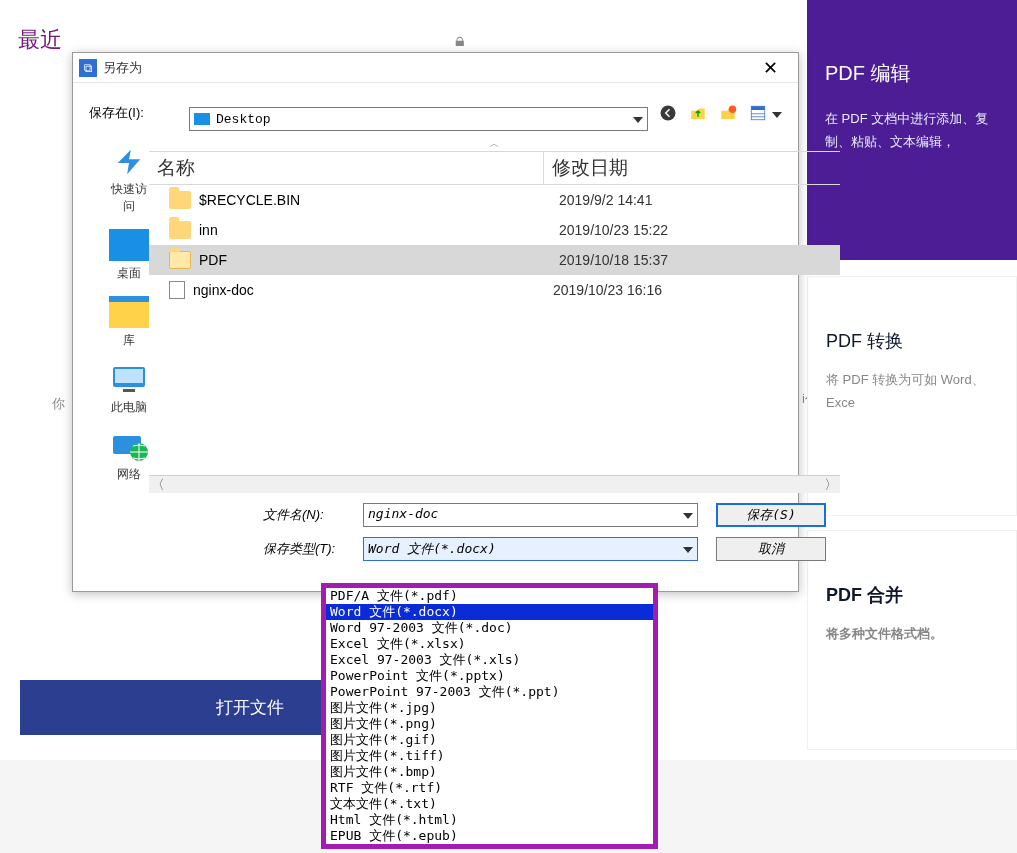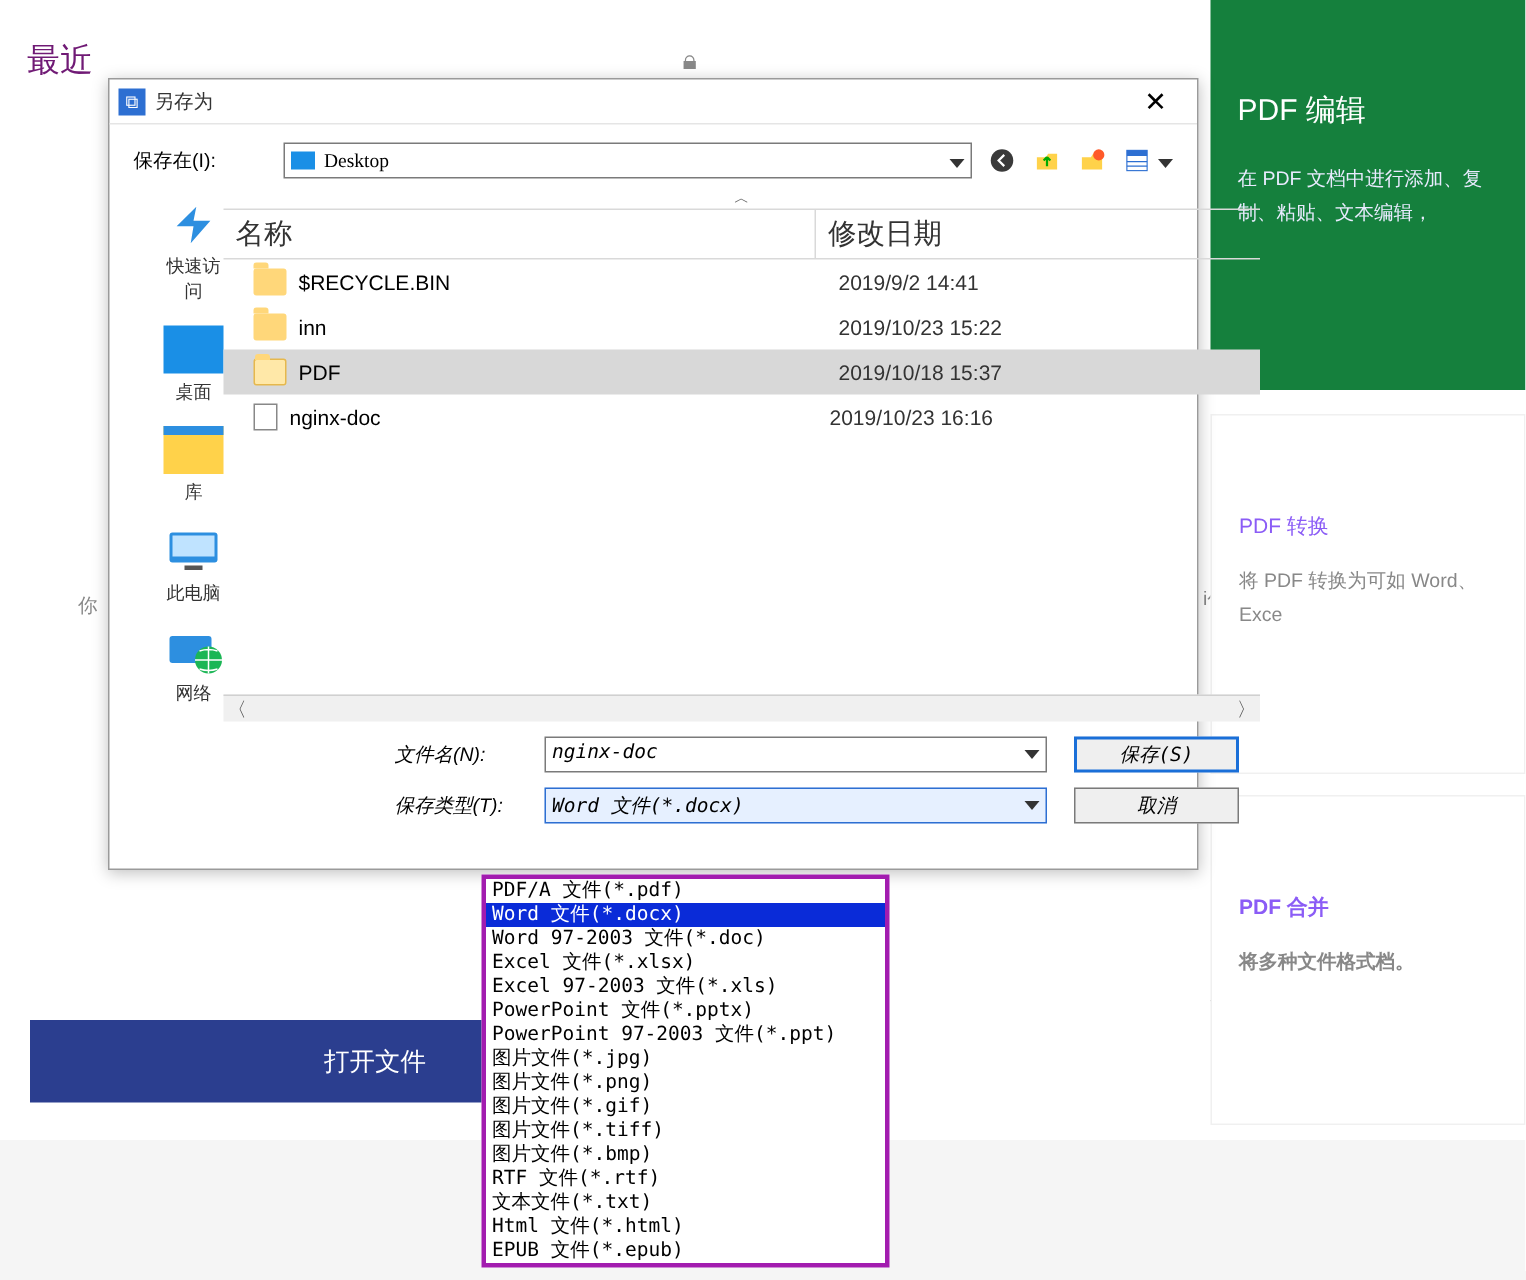--- a/index.html
+++ b/index.html
@@ -1,44 +1,44 @@
 <!DOCTYPE html>
 <html><head>
 <meta charset="utf-8">
 <style>
 * { box-sizing: border-box; margin: 0; padding: 0; }
 body { font-family: "Microsoft YaHei", "Segoe UI", Tahoma, sans-serif; font-size: 13px; background: #fff; width: 1017px; height: 853px; position: relative; overflow: hidden; }
 
 .bg-recent-label { position: absolute; top: 25px; left: 18px; font-size: 22px; color: #701a75; }
 .bg-lock-icon { position: absolute; top: 30px; left: 455px; color: #888; font-size: 18px; }
 
-.right-panel { position: absolute; top: 0; right: 0; width: 210px; height: 260px; background: #15803d; color: #fff; padding: 60px 18px 18px 18px; }
+.right-panel { position: absolute; top: 0; right: 0; width: 210px; height: 260px; background: #4c1d95; color: #fff; padding: 60px 18px 18px 18px; }
 .right-panel .title { font-size: 20px; margin-bottom: 20px; }
 .right-panel .desc { font-size: 13px; line-height: 1.8; color: #e9ebff; }
 
 .card { position: absolute; right: 0; width: 210px; background: #fff; padding: 20px 18px; border: 1px solid #f0f0f0; }
-.card .title { font-size: 14px; color: #8b5cf6; margin-bottom: 15px; margin-top: 45px; }
+.card .title { font-size: 18px; color: #0f172a; margin-bottom: 15px; margin-top: 32px; }
 .card .desc { font-size: 13px; color: #888; line-height: 1.8; margin-top: 10px; }
 .card.card-convert { top: 276px; height: 240px; }
 .card.card-merge   { top: 530px; height: 220px; font-weight: bold; }
 .card-fragment { position: absolute; font-size: 13px; color: #888; }
 
 .open-btn { position: absolute; left: 20px; top: 680px; width: 460px; height: 55px; background: #2b3e8f; color: #fff; font-size: 17px; display: flex; align-items: center; justify-content: center; }
 .bg-grey { position: absolute; left: 0; top: 760px; width: 100%; height: 100px; background: #f5f5f5; }
 
 
 .dialog { position: absolute; left: 72px; top: 52px; width: 727px; background: #fff; border: 1px solid #9a9a9a; box-shadow: 0 2px 10px rgba(0,0,0,0.25); }
 .titlebar { height: 30px; display: flex; align-items: center; padding-left: 6px; border-bottom: 1px solid #e5e5e5; position: relative; }
 .titlebar .app-icon { width: 18px; height: 18px; background: #2d6fd2; display: inline-flex; align-items: center; justify-content: center; color: #fff; font-size: 12px; margin-right: 6px; }
 .titlebar .title-text { font-size: 13px; color: #333; }
 .titlebar .close { position: absolute; right: 10px; top: 4px; font-size: 18px; color: #000; padding: 0 10px; cursor: pointer; }
 
 .save-in-row { display: flex; align-items: center; padding: 12px 16px 6px 16px; gap: 10px; }
 .save-in-row .lbl { width: 90px; text-align: left; padding-right: 10px; color: #000; }
-.location-combo { flex: 1; height: 24px; border: 1px solid #7a7a7a; background: #fff; display: flex; align-items: center; padding: 0 4px; position: relative; font-family: Liberation Serif, serif; }
+.location-combo { flex: 1; height: 24px; border: 1px solid #7a7a7a; background: #fff; display: flex; align-items: center; padding: 0 4px; position: relative; font-family: Liberation Mono, monospace; margin-top: 12px; }
 .location-combo .loc-icon { width: 16px; height: 12px; background: #1a8fe6; margin-right: 6px; }
 .location-combo .arrow { position: absolute; right: 4px; top: 4px; }
 .toolbar-ic { width: 20px; height: 20px; display: inline-flex; align-items: center; justify-content: center; cursor: pointer; }
 .toolbar-ic svg { width: 18px; height: 18px; }
 
 .dialog-body { display: flex; }
 .places { width: 100px; min-height: 400px; display: flex; flex-direction: column; align-items: flex-start; padding-top: 8px; gap: 14px; padding-left: 36px; }
 .place { text-align: center; font-size: 12px; color: #333; cursor: pointer; }
 .place .pic { width: 40px; height: 32px; margin: 0 auto 4px auto; display: flex; align-items: center; justify-content: center; }
 .p-quick .pic svg { color: #2d8fe0; }
@@ -69,21 +69,21 @@
 .bottom-fields { padding: 10px 14px 20px 14px; font-style: italic; }
 .field-row { display: flex; align-items: center; margin-bottom: 10px; }
 .field-row .lbl { width: 200px; padding-left: 100px; }
 .field-row .combo { width: 335px; height: 24px; border: 1px solid #7a7a7a; background: #fff; position: relative; font-family: "SimSun", monospace; padding: 2px 4px; }
 .field-row .combo.open { background: #e6f0ff; border: 1px solid #2d6fd2; }
 .field-row .combo .arrow { position: absolute; right: 4px; top: 3px; }
 .btn { width: 110px; height: 24px; margin-left: 18px; border: 1px solid #7a7a7a; background: #efefef; display: flex; align-items: center; justify-content: center; cursor: pointer; font-family: "SimSun", monospace; }
 .btn.primary { border: 2px solid #1a6fd8; }
 
 
-.dropdown { position: absolute; left: 321px; top: 583px; width: 272px; background: #fff; border: 3px solid #a21caf; font-family: "SimSun", monospace; font-size: 13px; line-height: 16px; z-index: 50; }
+.dropdown { position: absolute; left: 321px; top: 583px; width: 337px; background: #fff; border: 5px solid #a21caf; font-family: "SimSun", monospace; font-size: 13px; line-height: 16px; z-index: 50; }
 .dropdown .opt { padding: 0 4px; white-space: nowrap; cursor: pointer; }
 .dropdown .opt.highlight { background: #0a2bd8; color: #fff; }
 
 .arrow-down { display: inline-block; width: 0; height: 0; border-left: 5px solid transparent; border-right: 5px solid transparent; border-top: 6px solid #333; }
 </style>
 </head>
 <body>
 
 <div class="bg-recent-label">最近</div>
 <span class="bg-lock-icon">🔒︎</span>

